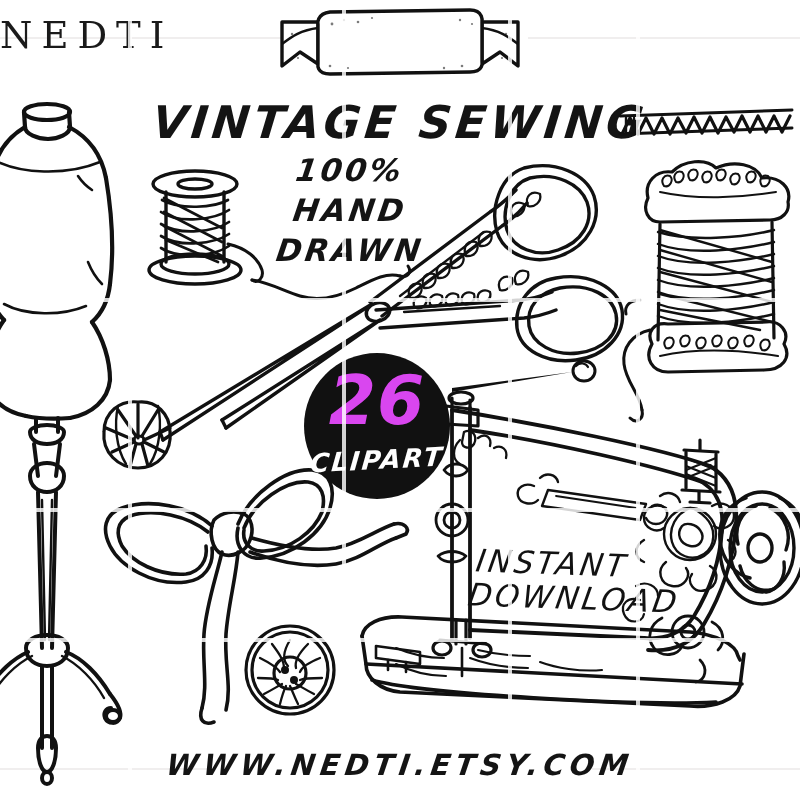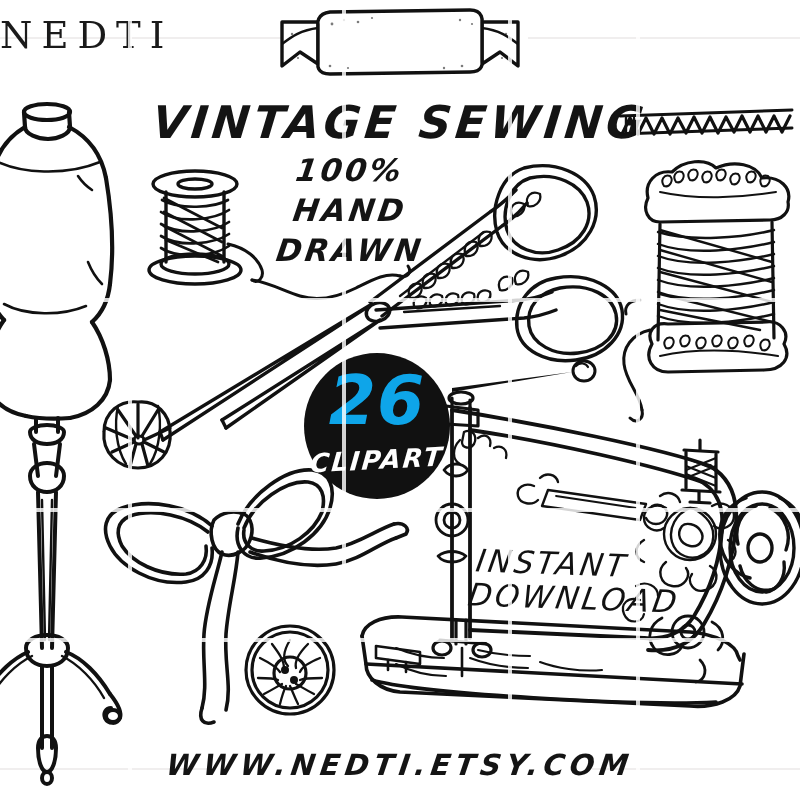--- a/index.html
+++ b/index.html
@@ -58,21 +58,21 @@
 
   #badge {
     position: absolute;
     left: 304px; top: 353px;
     width: 146px; height: 146px;
     border-radius: 50%;
     background: #111111;
   }
   #badge-count {
     position: absolute; left: 0; top: 8px; width: 146px;
-    text-align: center; color: #0ea5e9;
+    text-align: center; color: #d946ef;
     font-family: "DejaVu Sans", sans-serif;
     font-size: 68px; font-weight: bold; font-style: italic;
     letter-spacing: 1px;
   }
   #badge-label {
     position: absolute; left: 0; top: 92px; width: 146px;
     text-align: center; color: #ffffff;
     font-family: "DejaVu Sans", sans-serif;
     font-size: 26px; font-weight: bold; font-style: italic;
     letter-spacing: 2px;

